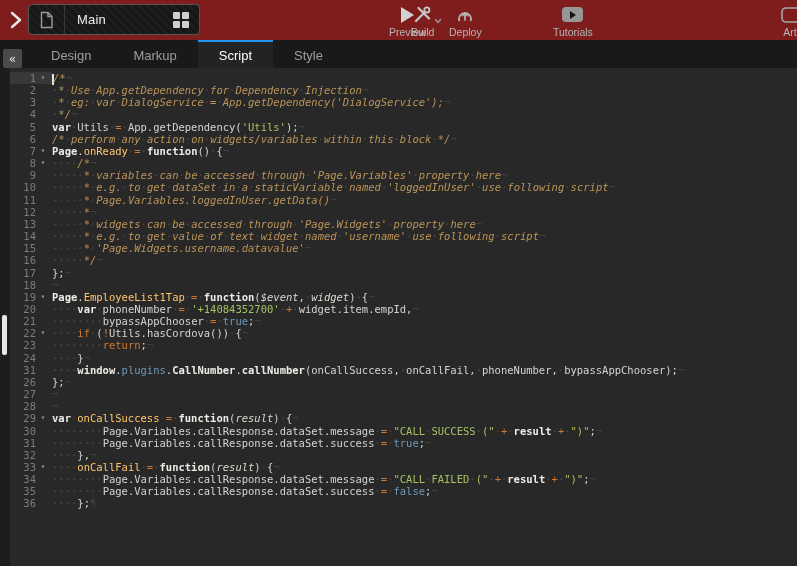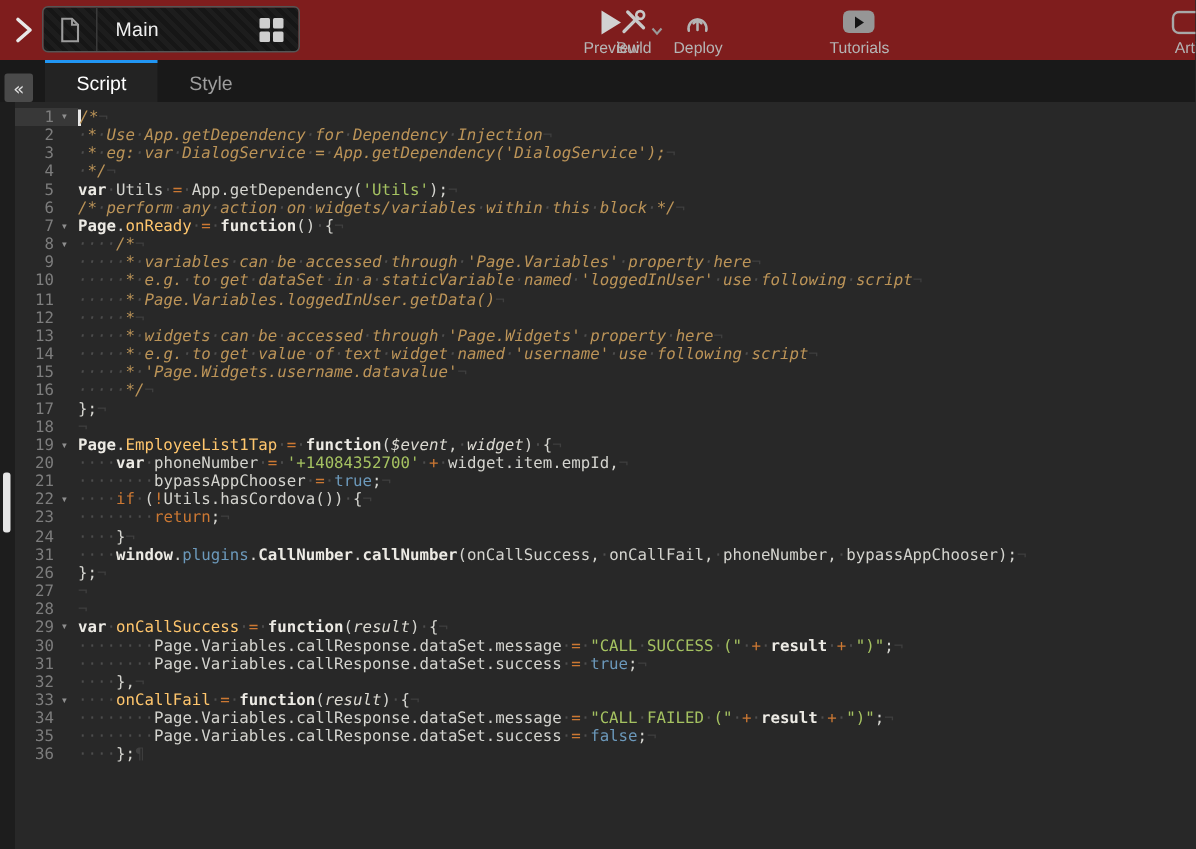--- a/index.html
+++ b/index.html
@@ -135,20 +135,22 @@
           <rect x="4" y="1" width="20" height="14" rx="4" fill="none" stroke="#a8a8a8" stroke-width="1.6"></rect>
         </svg>
     </span>
     <span class="lbl">Arti</span>
   </div>
 </header>
 
 <nav class="tabbar">
   <button class="collapse">«</button>
   <div class="tabs" id="tabs">
+      <div class="tab">Design</div>
+      <div class="tab">Markup</div>
       <div class="tab active">Script</div>
       <div class="tab">Style</div>
     </div>
 </nav>
 
 <main class="editor">
   <div class="lstrip">
     <div class="lthumb"></div>
   </div>
   <div class="gutter" id="gutter">

